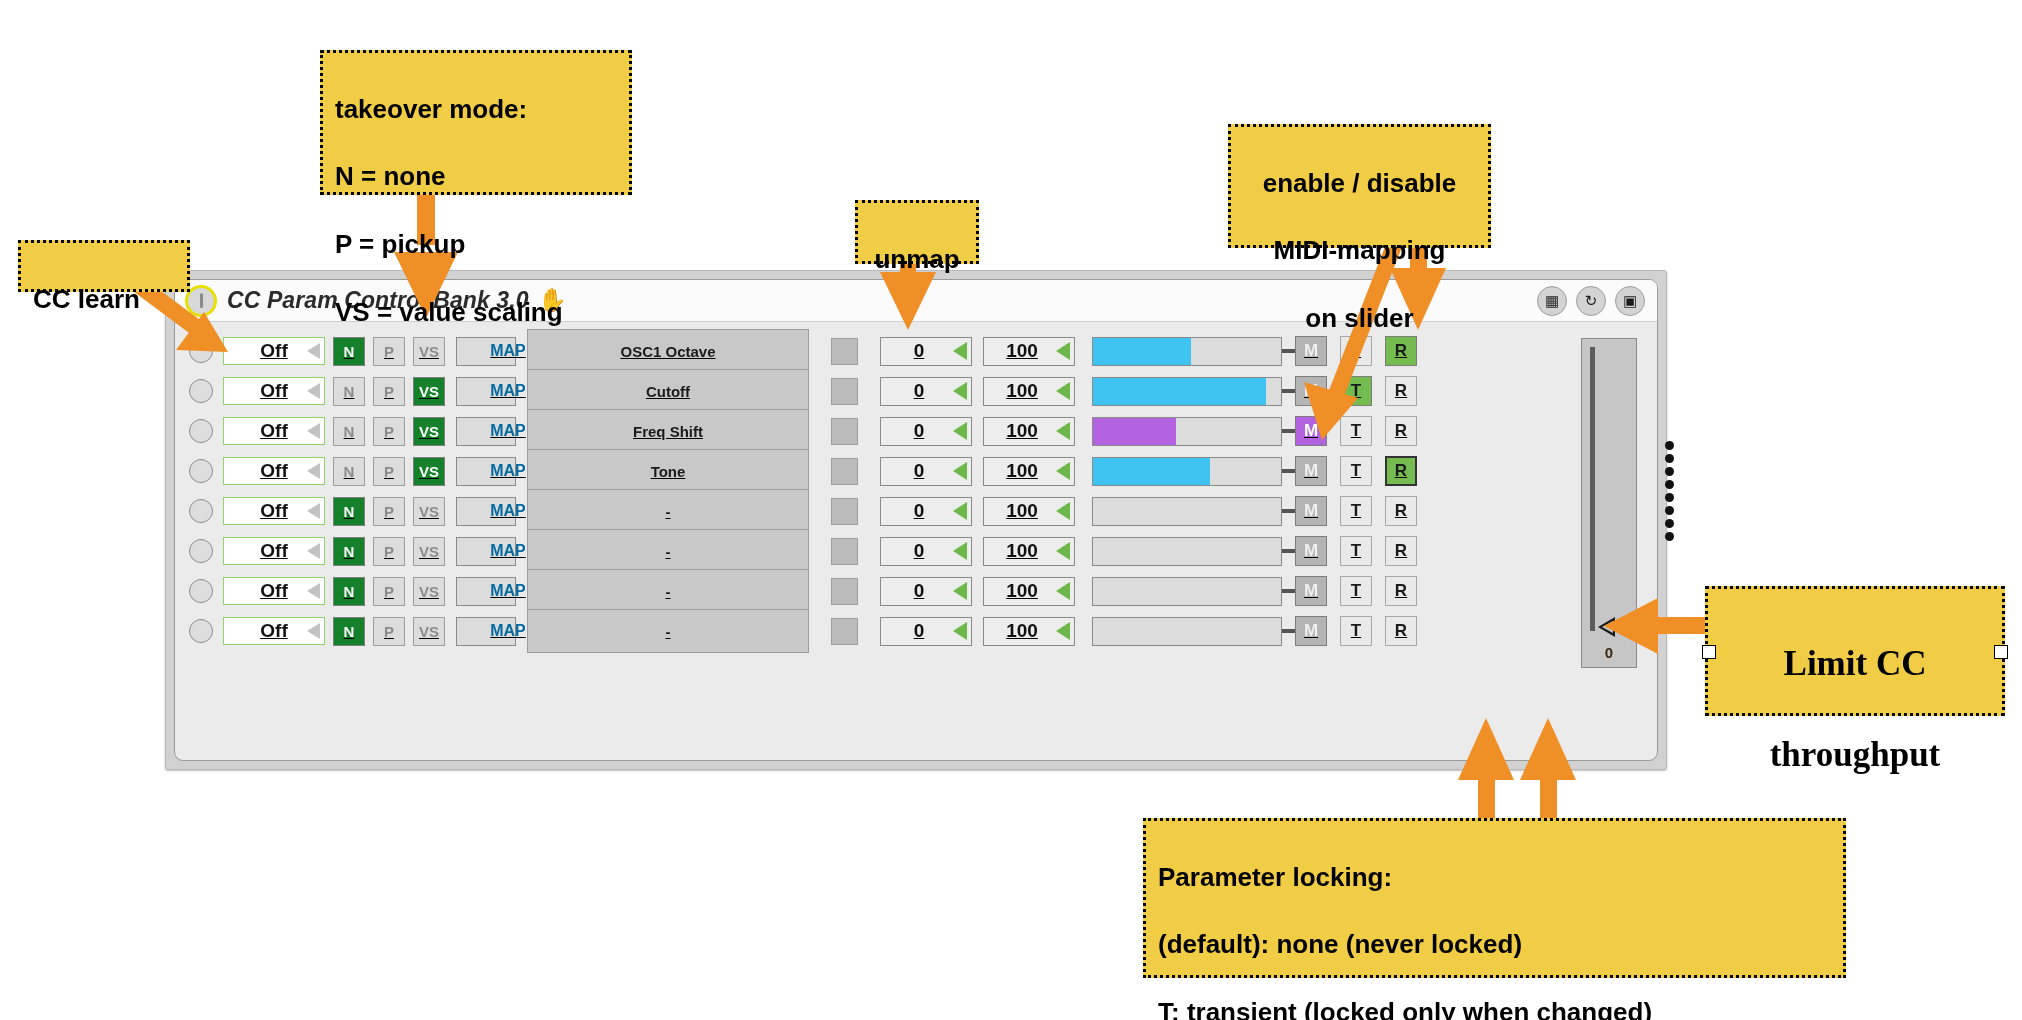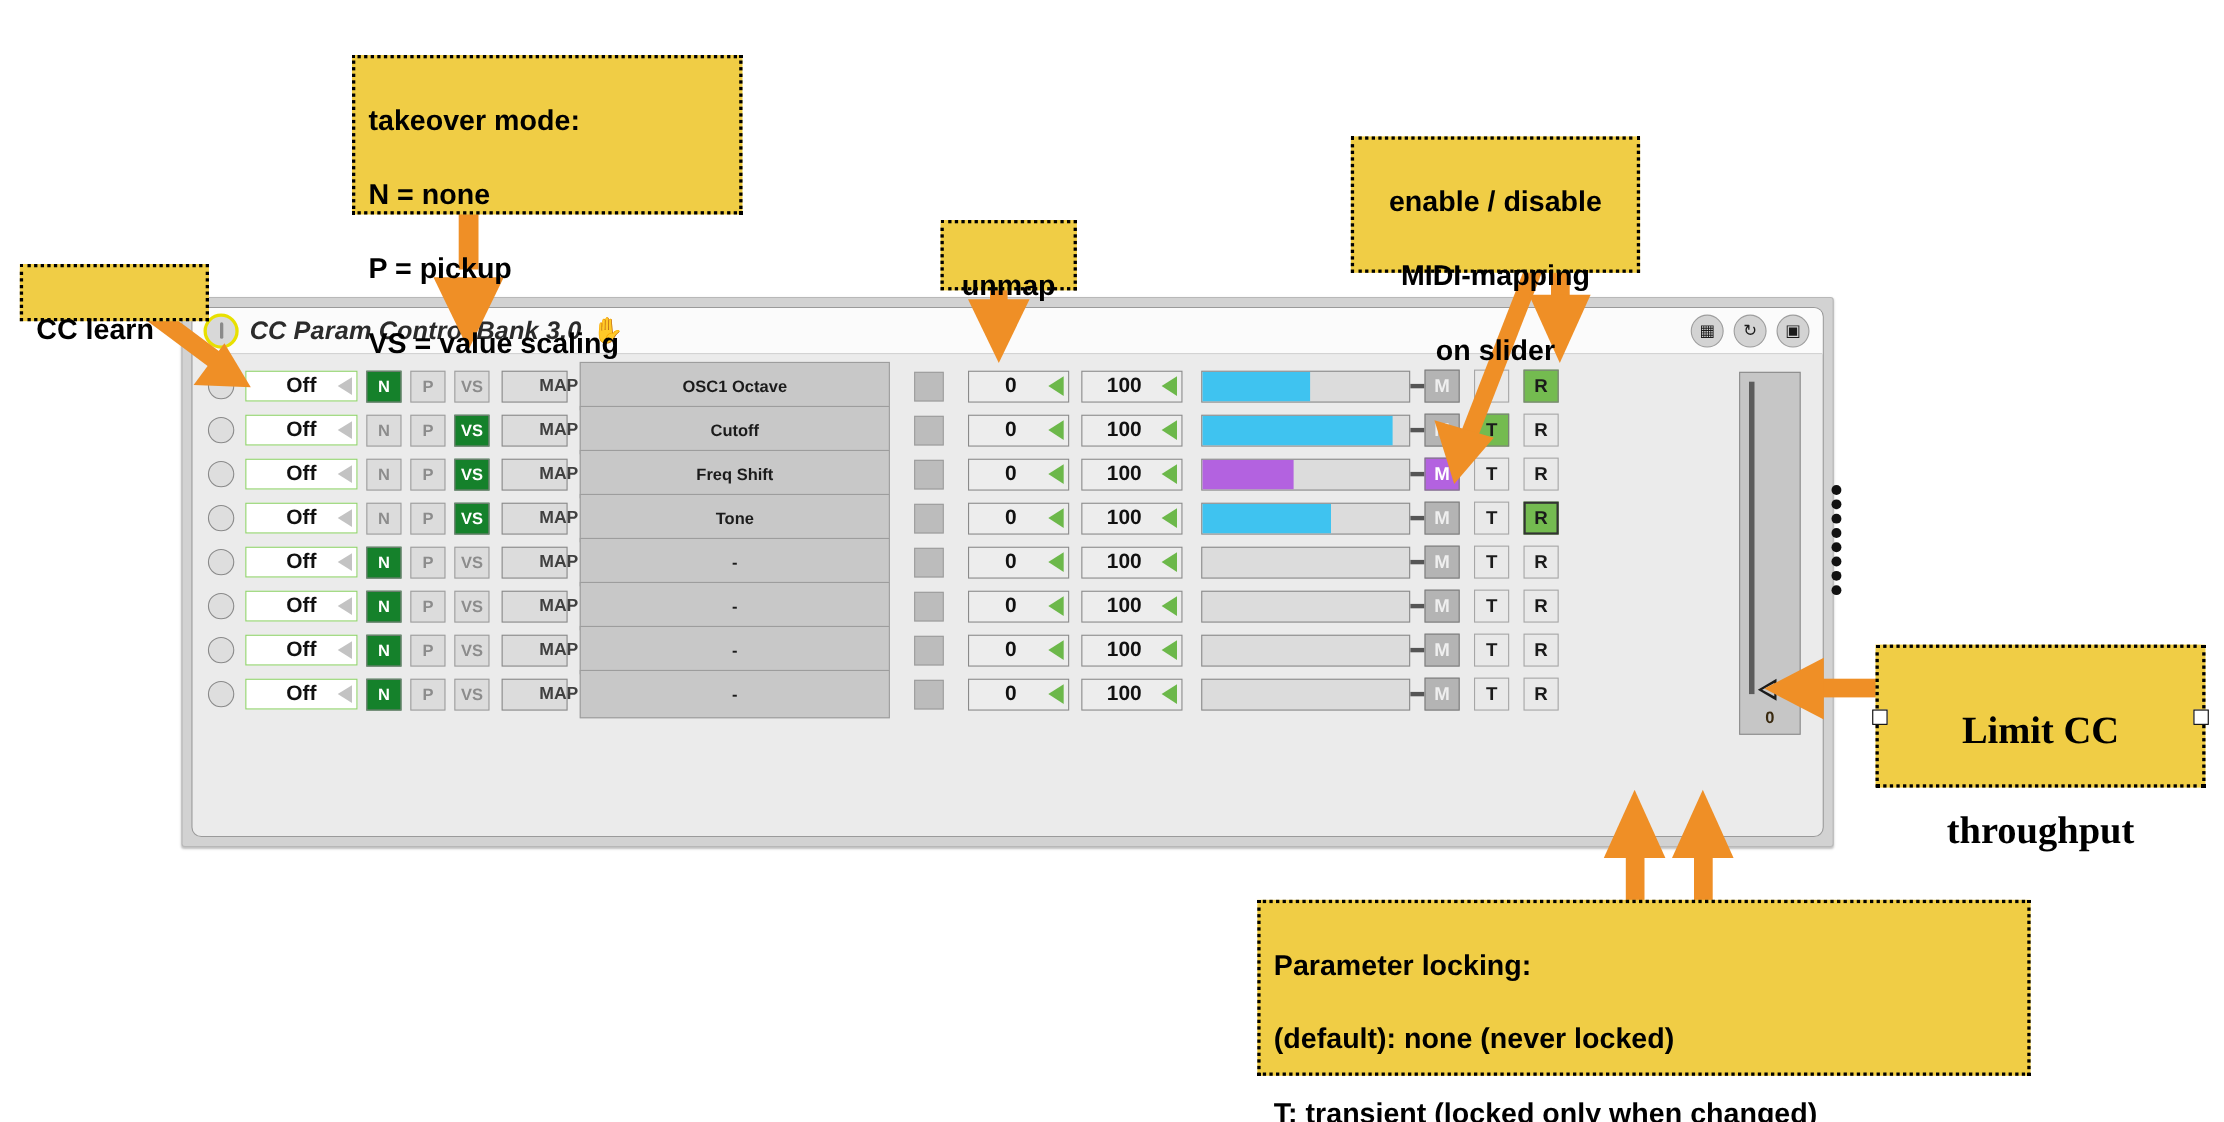--- a/index.html
+++ b/index.html
@@ -82,21 +82,21 @@
   .hand{font-size:23px;color:#2f2fe8;margin-left:10px;line-height:1;}
   .tb-icons{margin-left:auto;display:flex;gap:9px;align-items:center;}
   .tb-icon{
     width:28px;height:28px;border-radius:50%;
     background:#d3d3d3;border:1.5px solid #9d9d9d;
     display:flex;align-items:center;justify-content:center;
     font-size:15px;color:#1b1b1b;line-height:1;
   }
 
   
-  .rows{padding:9px 0 0 0;}
+  .rows{padding:9px 0 0 0;text-decoration:underline;}
   .row{
     display:flex;align-items:center;height:40px;
     padding-left:14px;box-sizing:border-box;gap:0;
   }
 
   .learn-dot{
     width:22px;height:22px;border-radius:50%;
     background:#dedede;border:1.5px solid #8a8a8a;flex:0 0 auto;
   }
 
@@ -118,21 +118,21 @@
     border:1.5px solid #9d9d9d;background:#dcdcdc;
     display:flex;align-items:center;justify-content:center;
     font-size:15px;font-weight:bold;color:#8c8c8c;box-sizing:border-box;
   }
   .tk.on{background:#15812b;color:#fff;border-color:#7f7f7f;}
 
   .map-btn{
     width:60px;height:29px;margin-left:11px;flex:0 0 auto;
     border:1.5px solid #8a8a8a;background:#dcdcdc;
     display:flex;align-items:center;justify-content:center;
-    font-size:16px;font-weight:bold;color:#404040;box-sizing:border-box;padding-left:44px;
+    font-size:16px;font-weight:bold;color:#0369a1;box-sizing:border-box;padding-left:44px;
   }
 
   .pname{
     width:282px;height:44px;margin-left:11px;flex:0 0 auto;
     background:#c8c8c8;border:1.5px solid #9d9d9d;
     display:flex;align-items:center;justify-content:center;
     font-size:15px;font-weight:bold;color:#1b1b1b;box-sizing:border-box;
   }
 
   .unmap-box{
@@ -241,21 +241,21 @@
     <rect x="1478" y="760" width="17" height="65" fill="#ef8f26"></rect>
     <polygon points="1486,718 1458,780 1514,780" fill="#ef8f26"></polygon>
     <rect x="1540" y="760" width="17" height="65" fill="#ef8f26"></rect>
     <polygon points="1548,718 1520,780 1576,780" fill="#ef8f26"></polygon>
   </svg>
 
   <div class="callout" style="left:18px;top:240px;width:172px;height:52px;font-size:26px;">
     <span class="ln">CC learn</span>
   </div>
 
-  <div class="callout" style="left:320px;top:50px;width:355px;height:145px;font-size:26px;">
+  <div class="callout" style="left:320px;top:50px;width:312px;height:145px;font-size:26px;">
     <span class="ln">takeover mode:</span>
     <span class="ln">N = none</span>
     <span class="ln">P = pickup</span>
     <span class="ln">VS = value scaling</span>
   </div>
 
   <div class="callout c-center" style="left:855px;top:172px;width:124px;height:64px;font-size:26px;">
     <span class="ln">unmap</span>
   </div>
 

